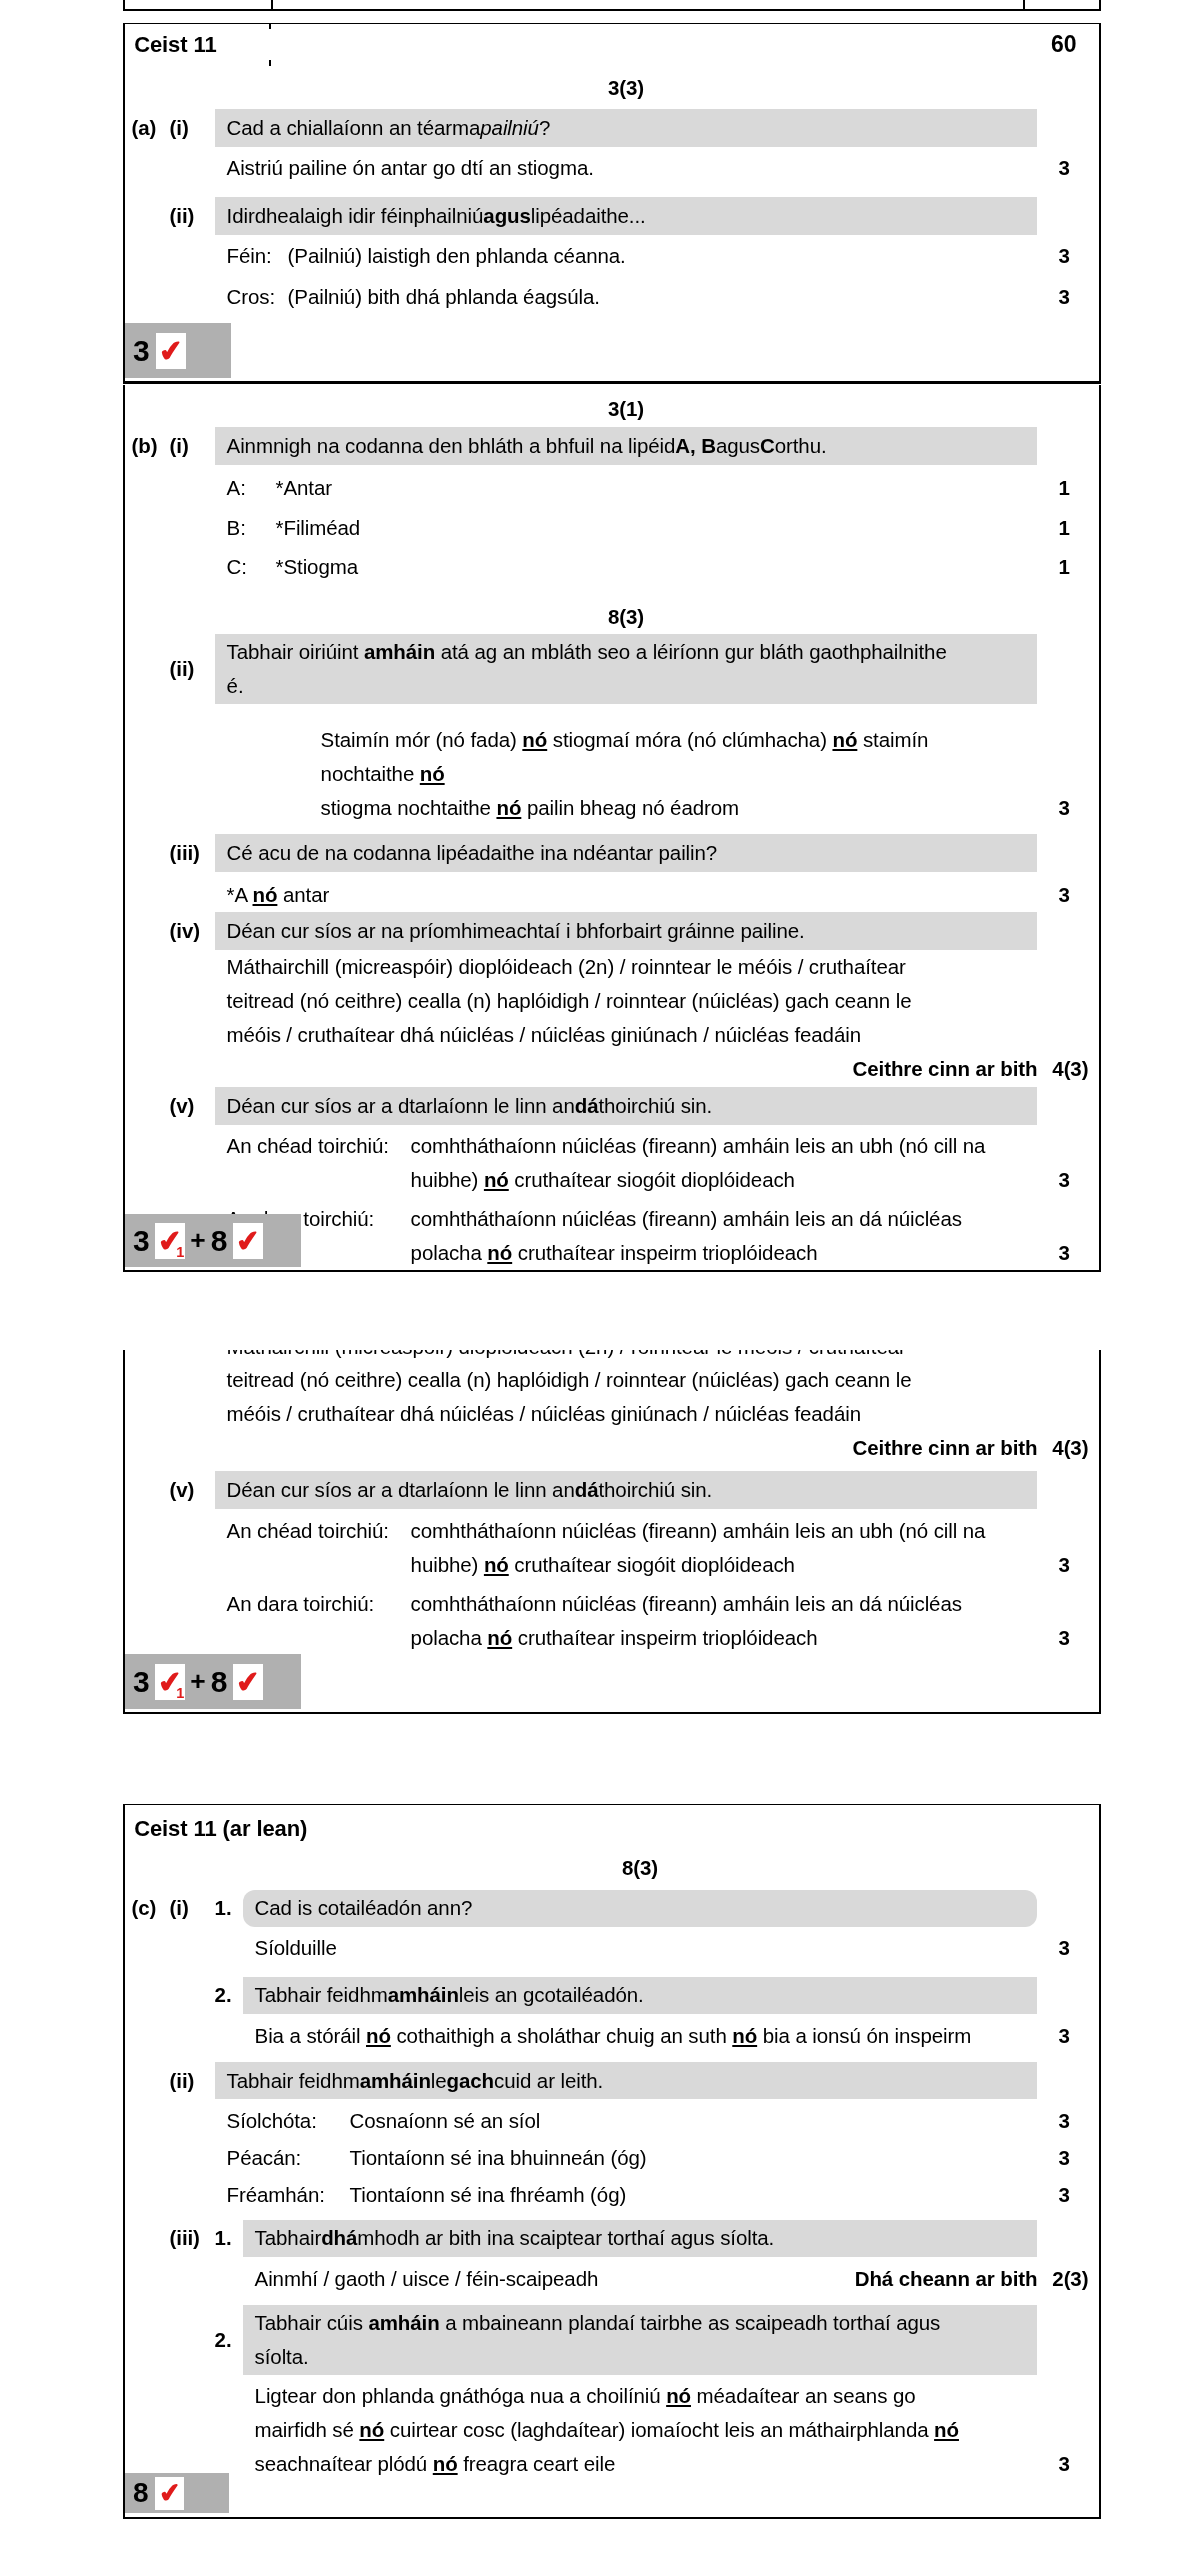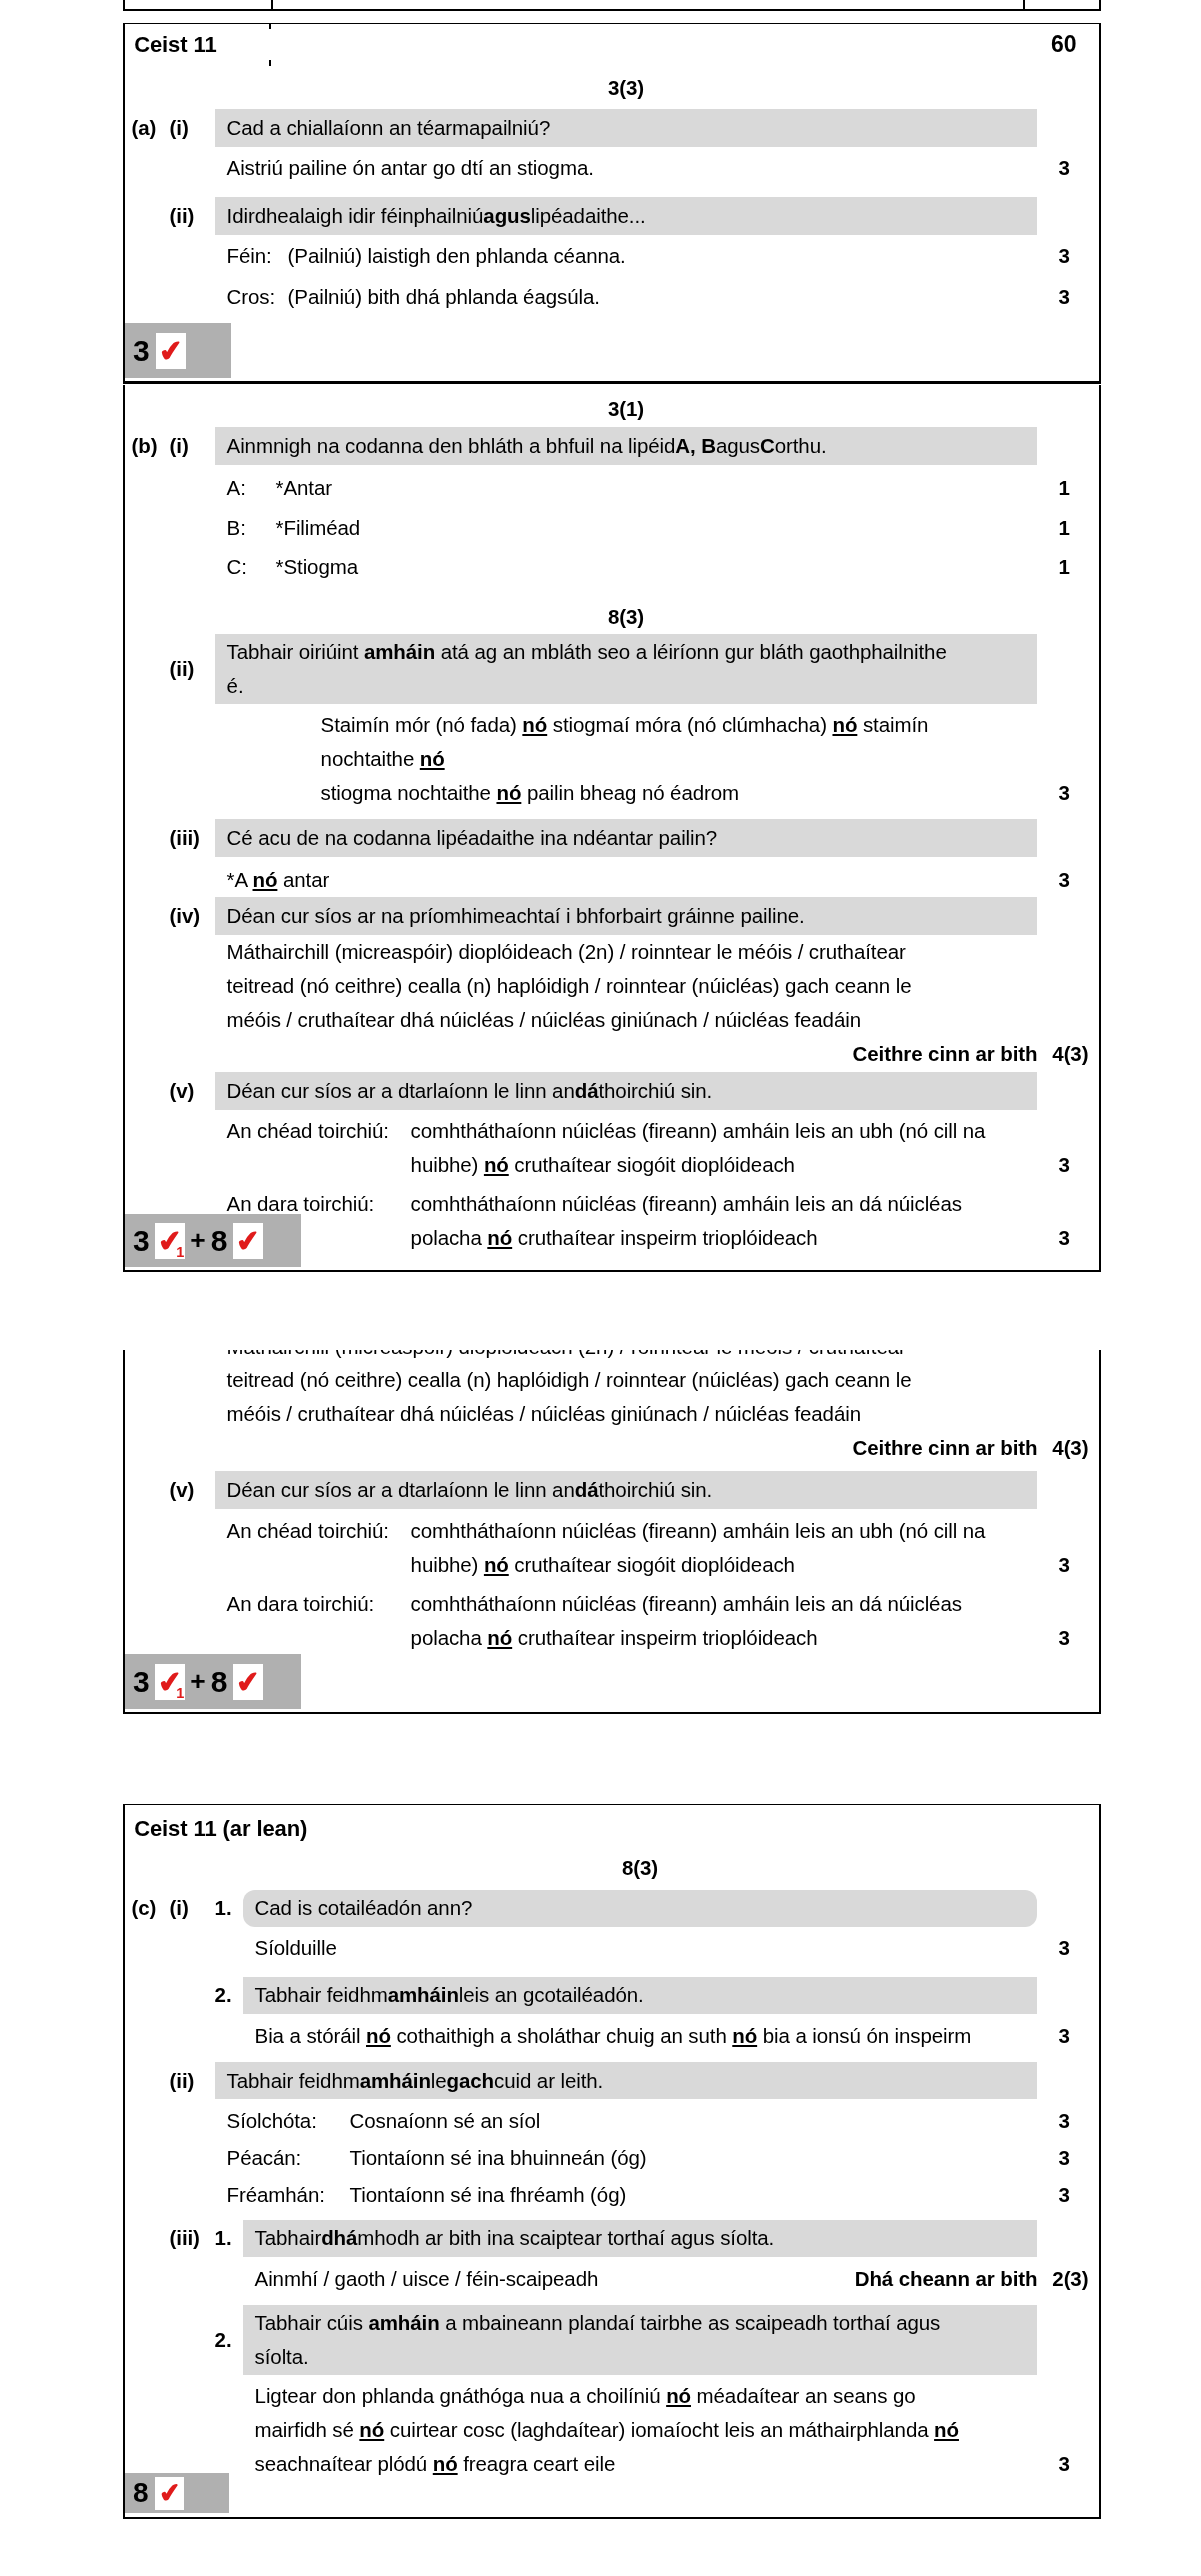--- a/index.html
+++ b/index.html
@@ -62,21 +62,21 @@
     position:absolute; left:0; bottom:2.6px; background:var(--marker-bg);
     display:flex; align-items:center; padding:0 9.2px 0 8px; gap:6.6px;
     font-weight:bold; font-size:30px;
   }
   .chk{width:30px; height:36px; background:#fff; position:relative;
        display:flex; align-items:center; justify-content:center; flex:none;}
   .chk .g{color:var(--check-red); font-size:29px; font-weight:bold; transform:rotate(-6deg);}
   .chk .sub{position:absolute; right:0.7px; bottom:-1.3px; font-size:14.5px; color:var(--check-red); font-weight:bold; transform:none;}
   .plus{font-size:26.4px;}
   .mt6{margin-top:4px;}.mt8{margin-top:5.3px;}.mt10{margin-top:6.6px;}.mt12{margin-top:8px;}
-  .mt14{margin-top:9.2px;}.mt18{margin-top:12px;}.mt22{margin-top:4px;gap:47px;}.mt24{margin-top:16px;}
+  .mt14{margin-top:9.2px;}.mt18{margin-top:12px;}.mt22{margin-top:19px;gap:47px;}.mt24{margin-top:16px;}
   .mt2{margin-top:1.3px;}.mt4{margin-top:2.6px;}
   .h48{line-height:32px;}
 </style>
 </head>
 <body>
 
 <div class="abs sliver">
   <div class="vline" style="left:146px;"></div>
   <div class="vline" style="left:898px;"></div>
 </div>
@@ -93,21 +93,21 @@
     <div class="cla"></div>
       <div class="cli"></div>
     <div class="cc center-marks">3(3)</div>
     <div class="mk"></div>
   </div>
   <div class="row rowq mt6">
     <div class="cla">(a)</div>
     <div class="cli">(i)</div>
     <div class="cc hl">
         <span>Cad a chiallaíonn an téarma </span>
-        <span style="">pailniú</span>
+        <span style="font-style: italic;">pailniú</span>
         <span>?</span>
       </div>
     <div class="mk"></div>
   </div>
   <div class="row rowa mt6">
     <div class="cla"></div>
       <div class="cli"></div>
     <div class="cc"><span>Aistriú pailine ón antar go dtí an stiogma.</span></div>
     <div class="mk">3</div>
   </div>

